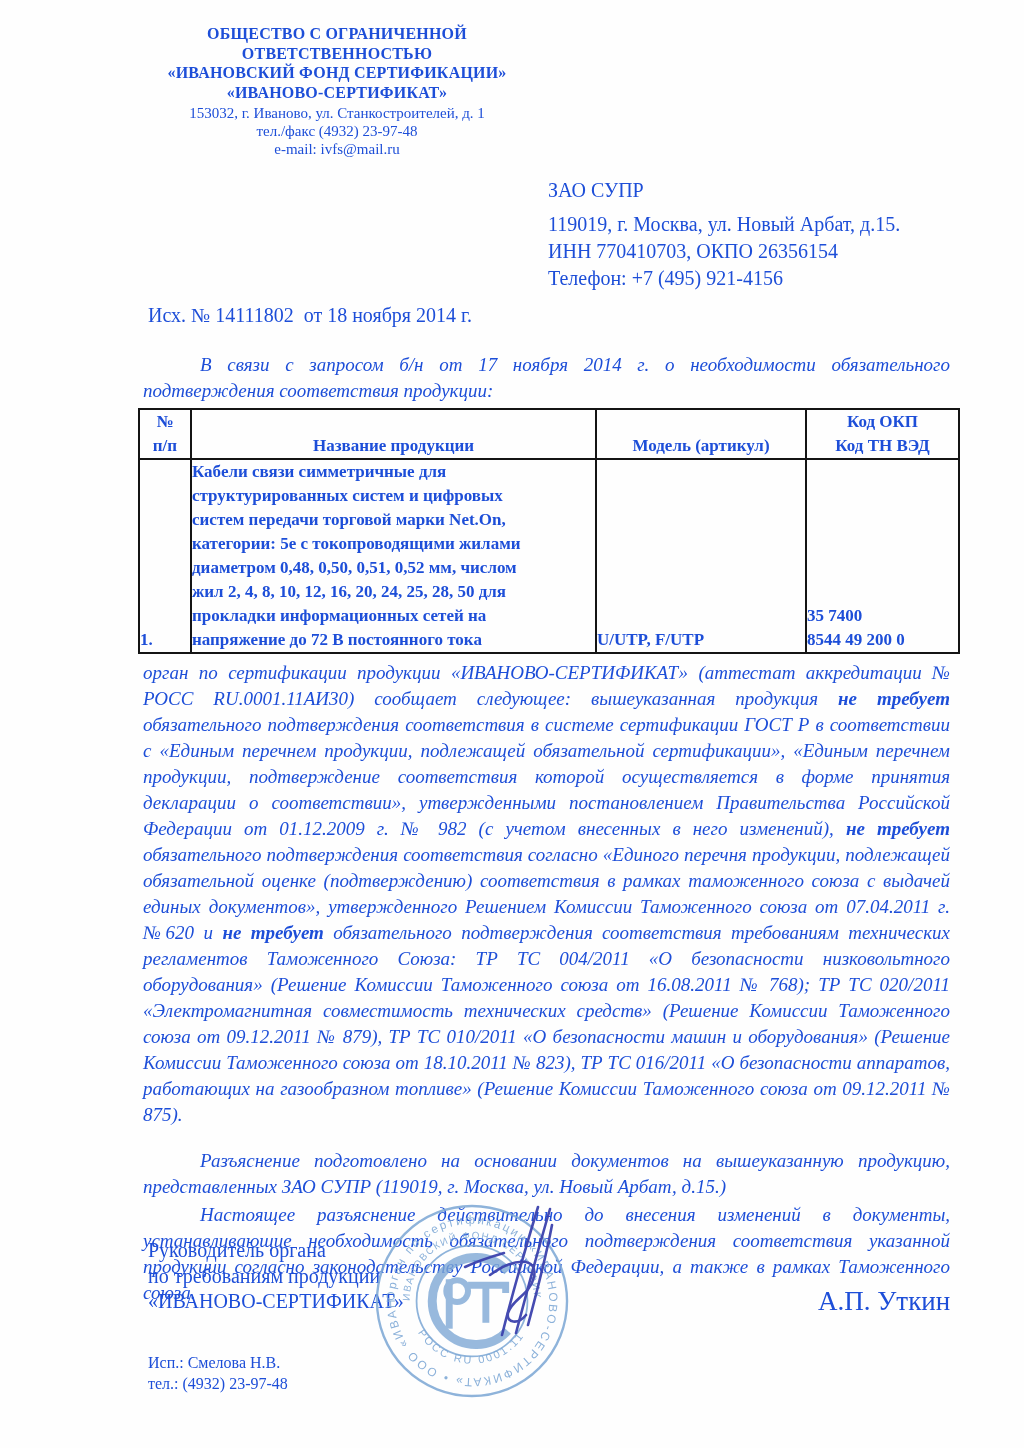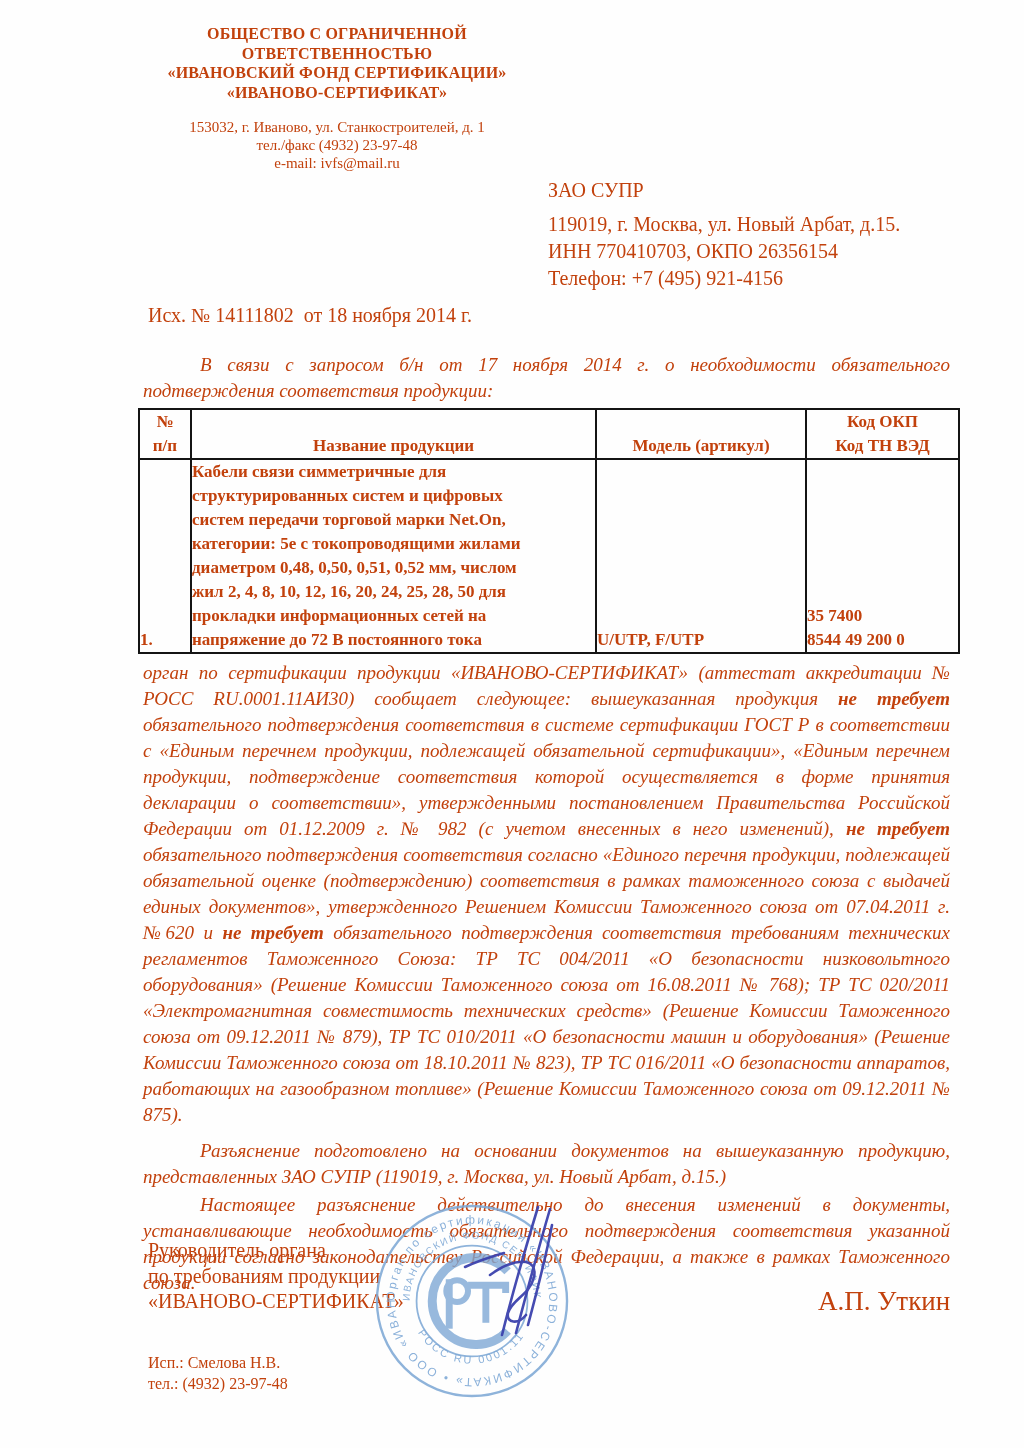--- a/index.html
+++ b/index.html
@@ -2,35 +2,35 @@
 <html lang="ru"><head>
 <meta charset="utf-8">
 <style>
   html,body{margin:0;padding:0;background:#e9e9e9;}
   .page{
     position:relative;
     width:1024px;height:1448px;
     background:#fefefe;
     overflow:hidden;
     font-family:"Liberation Serif","DejaVu Serif",serif;
-    color:#c2410c;
+    color:#1d4ed8;
   }
   
   .letterhead{
     position:absolute;left:132px;top:24px;width:410px;
     text-align:center;
   }
   .letterhead .org-line{
     font-weight:bold;font-size:16px;line-height:19.5px;
     letter-spacing:.2px;
   }
   .letterhead .contact-line{
     font-size:15px;line-height:18px;
   }
-  .letterhead .addr{margin-top:16px;}
+  .letterhead .addr{margin-top:2px;}
   
   .recipient{position:absolute;left:548px;top:177px;font-size:20px;line-height:27px;}
   .recipient .r-name{margin-bottom:7px;}
   
   .refline{position:absolute;left:148px;top:304px;font-size:20px;white-space:pre;}
   
   .flow{position:absolute;left:143px;top:352px;width:807px;}
   .para{
     font-size:19px;line-height:26px;
     text-align:justify;margin:0;font-style:italic;
@@ -117,21 +117,21 @@
 напряжение до 72 В постоянного тока</td>
         <td class="cell-model">U/UTP, F/UTP</td>
         <td class="cell-code pre">35 7400
 8544 49 200 0</td>
       </tr>
     </tbody>
       </table>
 
     <p class="para"><span>орган по сертификации продукции «ИВАНОВО-СЕРТИФИКАТ» (аттестат аккредитации № РОСС RU.0001.11АИ30) сообщает следующее: вышеуказанная продукция </span><span class="b">не требует</span><span> обязательного подтверждения соответствия в системе сертификации ГОСТ Р в соответствии с «Единым перечнем продукции, подлежащей обязательной сертификации», «Единым перечнем продукции, подтверждение соответствия которой осуществляется в форме принятия декларации о соответствии», утвержденными постановлением Правительства Российской Федерации от 01.12.2009 г.  № 982 (с учетом внесенных в него изменений), </span><span class="b">не требует</span><span> обязательного подтверждения соответствия согласно «Единого перечня продукции, подлежащей обязательной оценке (подтверждению) соответствия в рамках таможенного союза с выдачей единых документов», утвержденного Решением Комиссии Таможенного союза от 07.04.2011 г. №620 и </span><span class="b">не требует</span><span> обязательного подтверждения соответствия требованиям технических регламентов Таможенного Союза: ТР ТС 004/2011 «О безопасности низковольтного оборудования»  (Решение Комиссии Таможенного союза от 16.08.2011 № 768); ТР ТС 020/2011 «Электромагнитная совместимость технических средств» (Решение Комиссии Таможенного союза от 09.12.2011 № 879), ТР ТС 010/2011 «О безопасности машин и оборудования» (Решение Комиссии Таможенного союза от 18.10.2011 № 823), ТР ТС 016/2011 «О безопасности аппаратов, работающих на газообразном топливе» (Решение Комиссии Таможенного союза от 09.12.2011 № 875).</span></p>
 
-    <p class="para indent" style="margin-top:10px;">Разъяснение подготовлено на основании документов на вышеуказанную продукцию, представленных ЗАО СУПР (119019, г. Москва, ул. Новый Арбат, д.15.)</p>
+    <p class="para indent" style="margin-top:20px;">Разъяснение подготовлено на основании документов на вышеуказанную продукцию, представленных ЗАО СУПР (119019, г. Москва, ул. Новый Арбат, д.15.)</p>
 
     <p class="para indent" style="margin-top:2px;">Настоящее разъяснение действительно до внесения изменений в документы, устанавливающие необходимость обязательного подтверждения соответствия  указанной продукции согласно законодательству Российской Федерации, а также в рамках Таможенного союза.</p>
 
   </div>
 
   <div class="sigblock">
     <div>Руководитель органа</div>
     <div>по требованиям продукции</div>
     <div>«ИВАНОВО-СЕРТИФИКАТ»</div>
   </div>

